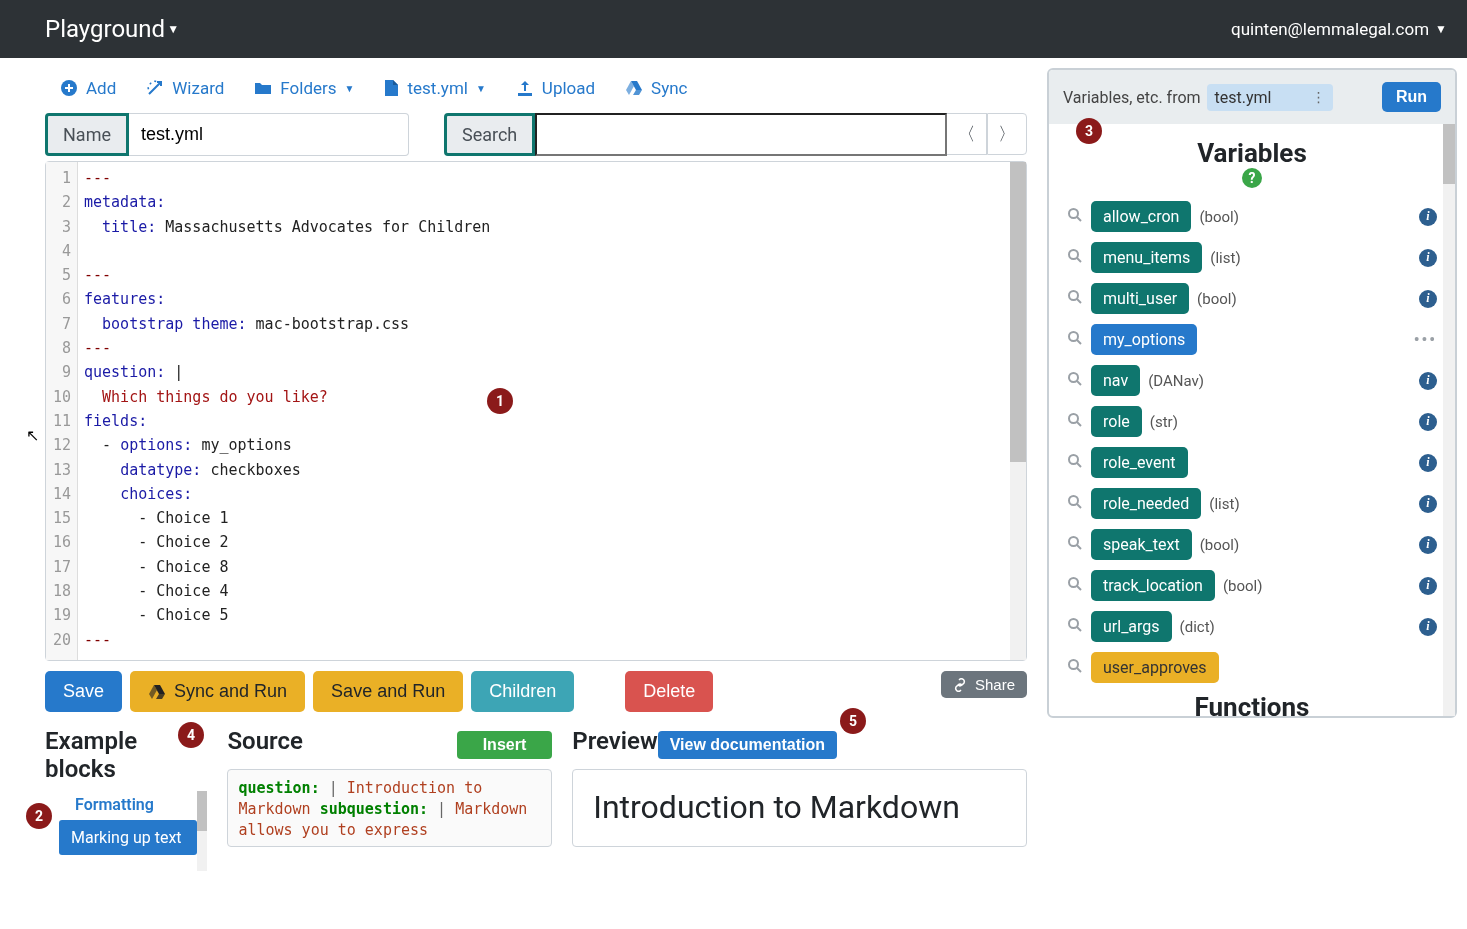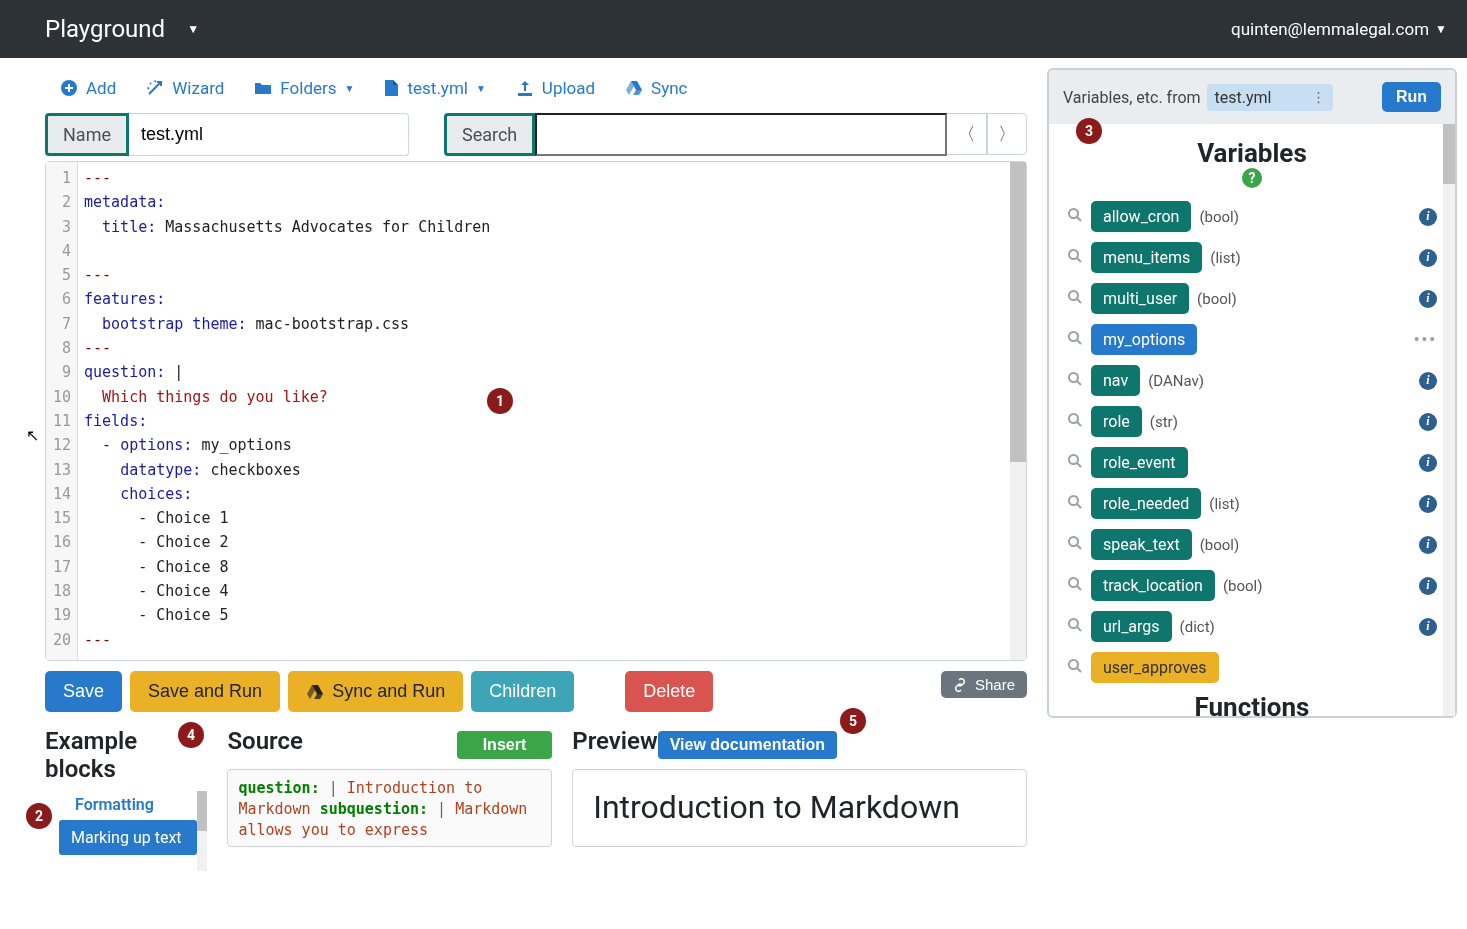--- a/index.html
+++ b/index.html
@@ -1,18 +1,18 @@
 <!DOCTYPE html>
 <html><head>
 <meta charset="utf-8">
 <style>
 * { box-sizing: border-box; margin: 0; padding: 0; }
 body { font-family: -apple-system, BlinkMacSystemFont, "Segoe UI", Roboto, sans-serif; font-size: 16px; background: #fff; color: #212529; }
 .navbar { background: #2d3236; color: #fff; height: 58px; display: flex; align-items: center; padding: 0 20px 0 45px; justify-content: space-between; }
-.navbar-brand { font-size: 24px; font-weight: 400; color: #fff; display: flex; align-items: center; gap: 22px; cursor: pointer; }
+.navbar-brand { font-size: 24px; font-weight: 400; color: #fff; display: flex; align-items: center; gap: 2px; cursor: pointer; }
 .navbar-user { font-size: 17px; display: flex; align-items: center; gap: 6px; cursor: pointer; }
 .caret { font-size: 12px; }
 .main-container { display: flex; padding: 10px 10px 0 45px; gap: 20px; }
 .left-panel { flex: 1; min-width: 0; }
 .toolbar { display: flex; gap: 30px; align-items: center; padding: 10px 0 15px 15px; }
 .toolbar-item { color: #2679cb; font-size: 17px; display: flex; align-items: center; gap: 8px; cursor: pointer; }
 .toolbar-item svg, .toolbar-item .ticon { color: #2679cb; }
 .name-search-row { display: flex; gap: 35px; margin-bottom: 5px; }
 .input-group { display: flex; }
 .input-group-label { background: #e9ecef; border: 3px solid #0f766e; padding: 8px 15px; border-radius: 4px 0 0 4px; font-size: 18px; color: #495057; }
@@ -193,29 +193,29 @@
           <div>20</div>
         </div>
       <div class="code-area" id="codearea"><div class="code-line"><span class="tok-meta">---</span></div><div class="code-line"><span class="tok-key">metadata:</span></div><div class="code-line"><span class="">  </span><span class="tok-key">title:</span><span class="tok-str"> Massachusetts Advocates for Children</span></div><div class="code-line"><span class=""></span></div><div class="code-line"><span class="tok-meta">---</span></div><div class="code-line"><span class="tok-key">features:</span></div><div class="code-line"><span class="">  </span><span class="tok-key">bootstrap theme:</span><span class="tok-str"> mac-bootstrap.css</span></div><div class="code-line"><span class="tok-meta">---</span></div><div class="code-line"><span class="tok-key">question:</span><span class="tok-str"> |</span></div><div class="code-line"><span class="tok-plain">  Which things do you like?</span></div><div class="code-line"><span class="tok-key">fields:</span></div><div class="code-line"><span class="tok-str">  - </span><span class="tok-key">options:</span><span class="tok-str"> my_options</span></div><div class="code-line"><span class="">    </span><span class="tok-key">datatype:</span><span class="tok-str"> checkboxes</span></div><div class="code-line"><span class="">    </span><span class="tok-key">choices:</span></div><div class="code-line"><span class="tok-str">      - Choice 1</span></div><div class="code-line"><span class="tok-str">      - Choice 2</span></div><div class="code-line"><span class="tok-str">      - Choice 8</span></div><div class="code-line"><span class="tok-str">      - Choice 4</span></div><div class="code-line"><span class="tok-str">      - Choice 5</span></div><div class="code-line"><span class="tok-meta">---</span></div></div>
       <div class="editor-scroll">
           <div class="editor-thumb"></div>
         </div>
     </div>
 
     <div class="action-row">
       <button class="btn btn-primary">Save</button>
-      <button class="btn btn-warning">Save and Run</button>
       <button class="btn btn-warning">
         <svg width="18" height="18" viewBox="0 0 18 18">
             <path d="M6 2h6l5 9h-6z" fill="#222"></path>
             <path d="M11 11h6l-3 5H8z" fill="#222" opacity="0.8"></path>
             <path d="M6 2L1 11l3 5 5-9z" fill="#222" opacity="0.6"></path>
           </svg>
         <span>Sync and Run</span>
       </button>
+      <button class="btn btn-warning">Save and Run</button>
       <button class="btn btn-info">Children</button>
       <button class="btn btn-danger">Delete</button>
       <div class="spacer"></div>
       <button class="btn btn-share">
         <svg width="14" height="14" viewBox="0 0 14 14">
             <path d="M5 7a3 3 0 004 0l2-2a3 3 0 00-4-4l-1 1M9 7a3 3 0 00-4 0l-2 2a3 3 0 004 4l1-1" stroke="#fff" stroke-width="1.5" fill="none"></path>
           </svg>
         <span>Share</span>
       </button>
     </div>

